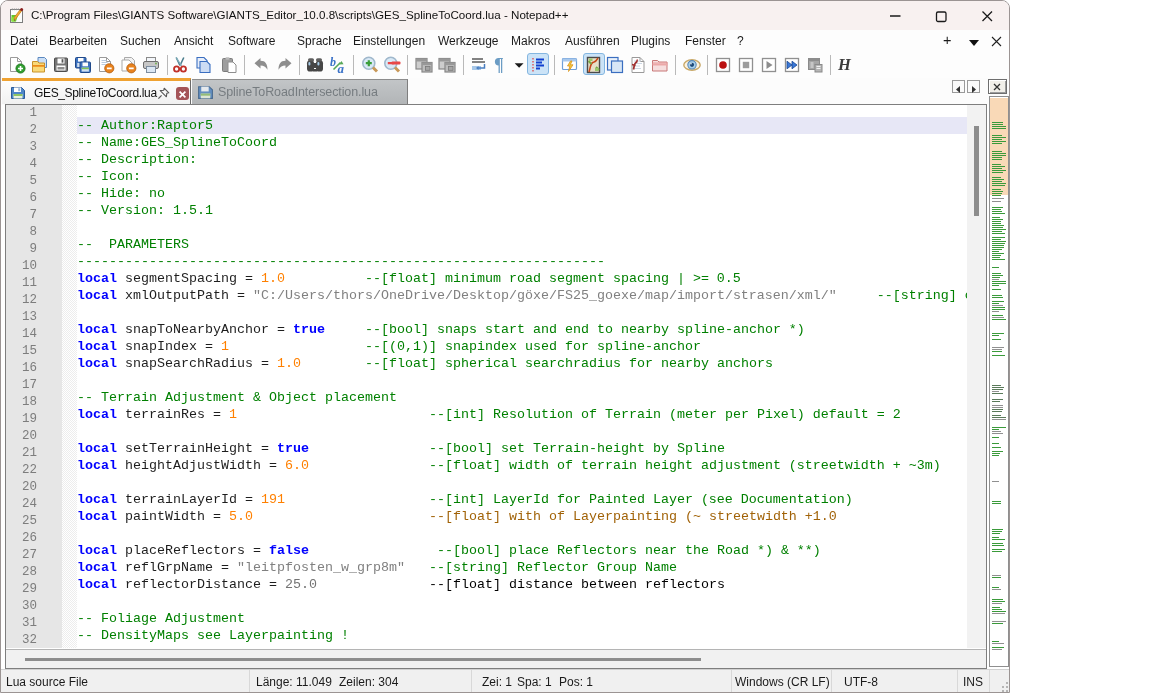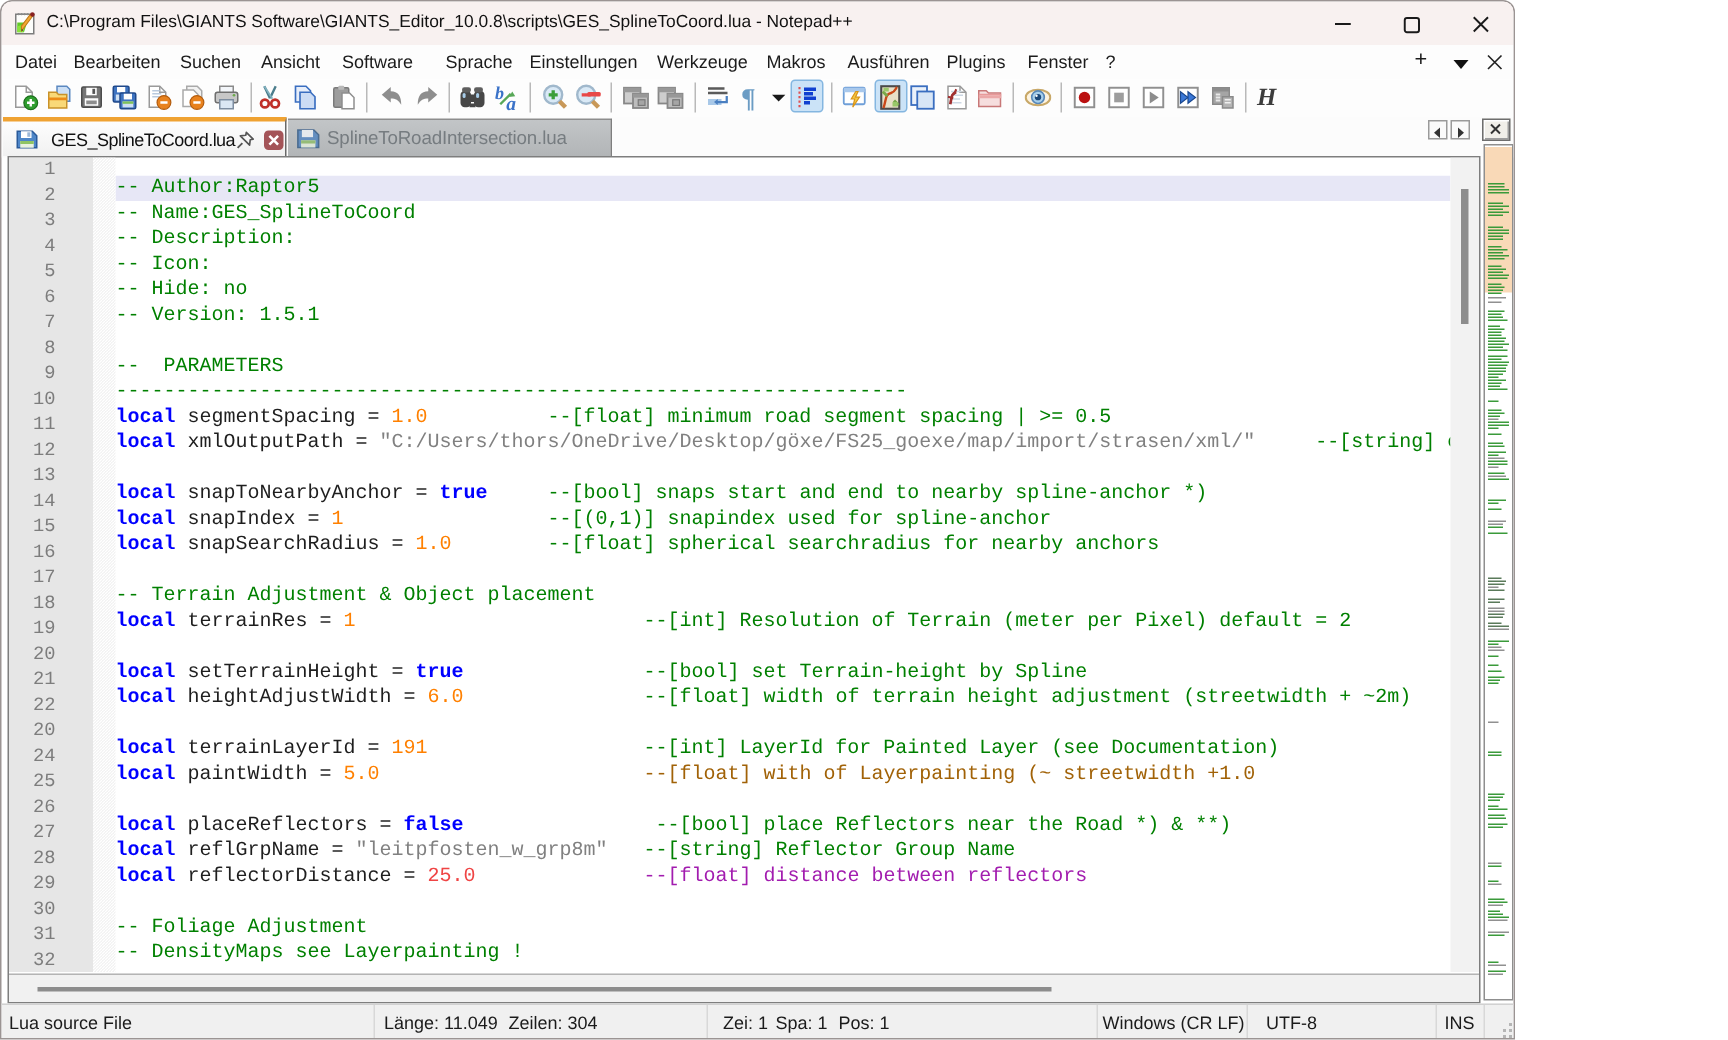--- a/index.html
+++ b/index.html
@@ -404,28 +404,28 @@
 <div class="cl"><b style="color:#0000ff">local</b> xmlOutputPath = <span style="color:#808080">"C:/Users/thors/OneDrive/Desktop/göxe/FS25_goexe/map/import/strasen/xml/"</span>     <span style="color:#008000">--[string] out</span></div>
 <div class="cl"></div>
 <div class="cl"><b style="color:#0000ff">local</b> snapToNearbyAnchor = <b style="color:#0000ff">true</b>     <span style="color:#008000">--[bool] snaps start and end to nearby spline-anchor *)</span></div>
 <div class="cl"><b style="color:#0000ff">local</b> snapIndex = <span style="color:#ff8000">1</span>                 <span style="color:#008000">--[(0,1)] snapindex used for spline-anchor</span></div>
 <div class="cl"><b style="color:#0000ff">local</b> snapSearchRadius = <span style="color:#ff8000">1.0</span>        <span style="color:#008000">--[float] spherical searchradius for nearby anchors</span></div>
 <div class="cl"></div>
 <div class="cl"><span style="color:#008000">-- Terrain Adjustment &amp; Object placement</span></div>
 <div class="cl"><b style="color:#0000ff">local</b> terrainRes = <span style="color:#ff8000">1</span>                        <span style="color:#008000">--[int] Resolution of Terrain (meter per Pixel) default = 2</span></div>
 <div class="cl"></div>
 <div class="cl"><b style="color:#0000ff">local</b> setTerrainHeight = <b style="color:#0000ff">true</b>               <span style="color:#008000">--[bool] set Terrain-height by Spline</span></div>
-<div class="cl"><b style="color:#0000ff">local</b> heightAdjustWidth = <span style="color:#ff8000">6.0</span>               <span style="color:#008000">--[float] width of terrain height adjustment (streetwidth + ~2m)</span></div>
+<div class="cl"><b style="color:#0000ff">local</b> heightAdjustWidth = <span style="color:#ff8000">6.0</span>               <span style="color:#008000">--[float] width of terrain height adjustment (streetwidth + ~3m)</span></div>
 <div class="cl"></div>
 <div class="cl"><b style="color:#0000ff">local</b> terrainLayerId = <span style="color:#ff8000">191</span>                  <span style="color:#008000">--[int] LayerId for Painted Layer (see Documentation)</span></div>
 <div class="cl"><b style="color:#0000ff">local</b> paintWidth = <span style="color:#ff8000">5.0</span>                      <span style="color:#a16207">--[float] with of Layerpainting (~ streetwidth +1.0</span></div>
 <div class="cl"></div>
 <div class="cl"><b style="color:#0000ff">local</b> placeReflectors = <b style="color:#0000ff">false</b>                <span style="color:#008000">--[bool] place Reflectors near the Road *) &amp; **)</span></div>
 <div class="cl"><b style="color:#0000ff">local</b> reflGrpName = <span style="color:#808080">"leitpfosten_w_grp8m"</span>   <span style="color:#008000">--[string] Reflector Group Name</span></div>
-<div class="cl"><b style="color:#0000ff">local</b> reflectorDistance = <span style="color:#ef4444">25.0</span>              <span style="color:#a21caf">--[float] distance between reflectors</span></div>
+<div class="cl"><b style="color:#0000ff">local</b> reflectorDistance = <span style="color:#737373">25.0</span>              <span style="color:#000000">--[float] distance between reflectors</span></div>
 <div class="cl"></div>
 <div class="cl"><span style="color:#008000">-- Foliage Adjustment</span></div>
 <div class="cl"><span style="color:#008000">-- DensityMaps see Layerpainting !</span></div>
       </div>
     </div>
     <div id="vscroll">
         <div id="vthumb"></div>
       </div>
     <div id="hscroll">
         <div id="hthumb"></div>

